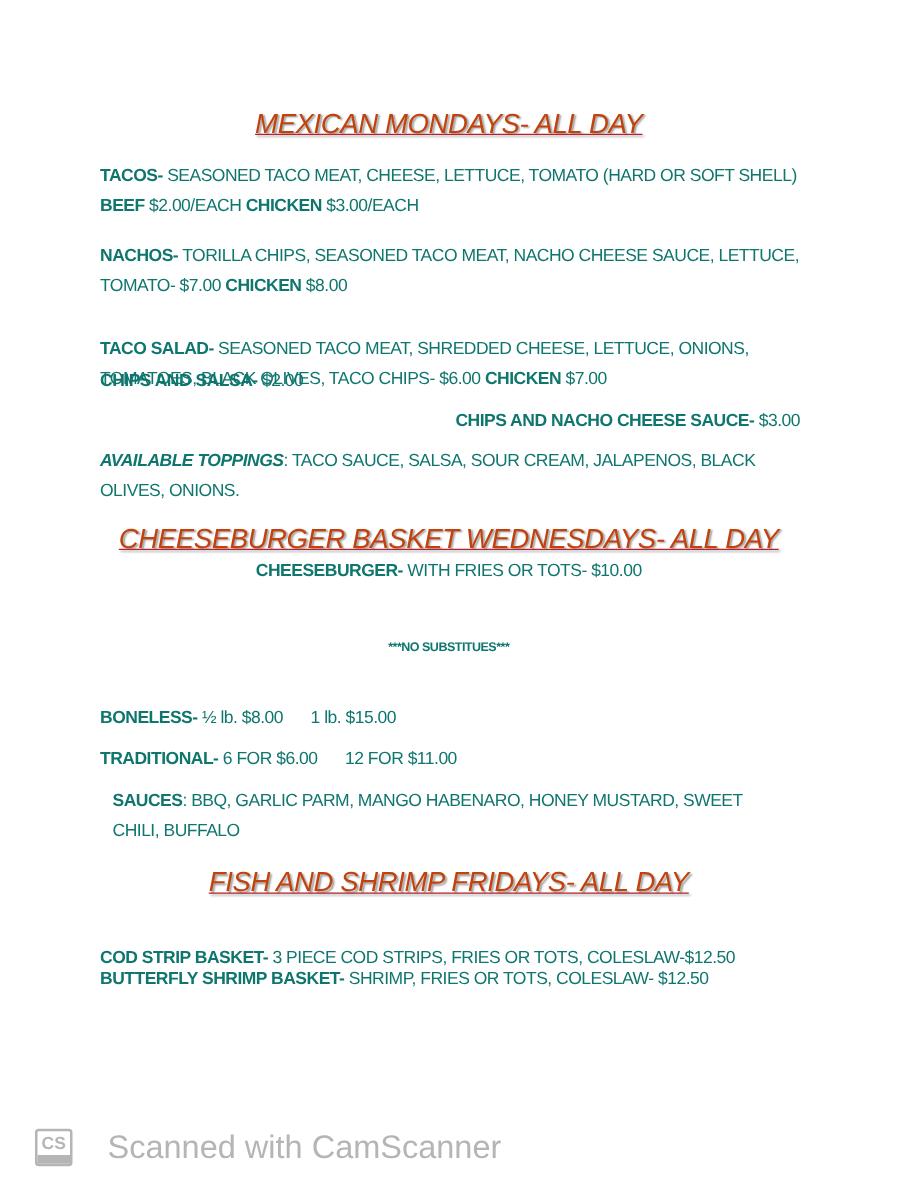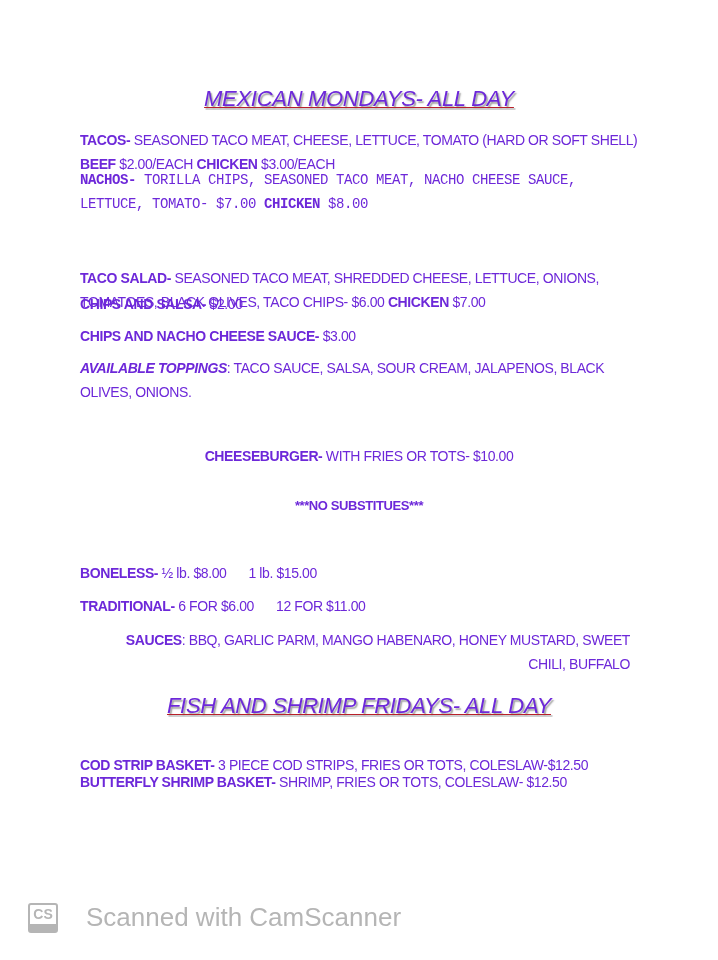--- a/index.html
+++ b/index.html
@@ -4,33 +4,33 @@
 <style>
   html, body { margin: 0; padding: 0; }
   body {
     width: 718px; height: 960px; background: #ffffff; position: relative; overflow: hidden;
     font-family: "Liberation Sans", sans-serif; color: #1a1a1a;
   }
   .page { position: absolute; left: 0; top: 0; width: 718px; height: 960px; }
   .heading {
     position: absolute; left: 0; width: 718px; text-align: center;
     font-family: "Liberation Sans", sans-serif; font-style: italic;
-    font-size: 22px; color: #6d28d9; text-decoration: underline;
+    font-size: 22px; color: #c2410c; text-decoration: underline;
     text-decoration-color: #b8202a; text-decoration-thickness: 1px;
     text-shadow: 1.5px 1.5px 1.5px rgba(80,80,80,0.55);
     letter-spacing: -0.3px; white-space: nowrap;
   }
   .item {
     position: absolute; left: 80px; width: 560px;
     font-size: 14px; line-height: 24px; letter-spacing: -0.4px;
-    text-transform: uppercase; color: #6d28d9;
+    text-transform: uppercase; color: #0f766e;
   }
   .item b { font-weight: bold; }
   .center { left: 0; width: 718px; text-align: center; }
-  .note { font-size: 13px; font-weight: bold; }
+  .note { font-size: 10px; font-weight: bold; margin-top: 13px; }
   .gap { display: inline-block; width: 22px; }
   .lc { text-transform: none; }
   .footer {
     position: absolute; left: 28px; top: 902px; display: flex; align-items: center;
     color: #b5b5b5; font-size: 26px; font-family: "Liberation Sans", sans-serif;
   }
   .cs-icon {
     width: 30px; height: 30px; border: 2px solid #b5b5b5; border-radius: 3px;
     box-sizing: border-box; position: relative; margin-right: 28px;
     display: flex; align-items: flex-start; justify-content: center;
@@ -44,57 +44,58 @@
 <body>
 
 <div class="page">
 
   <div class="heading" style="top:86px;">MEXICAN MONDAYS- ALL DAY</div>
 
   <div class="item" style="top:128px;">
     <b>TACOS-</b><span> SEASONED TACO MEAT, CHEESE, LETTUCE, TOMATO (HARD OR SOFT SHELL) </span><b>BEEF</b><span> $2.00/EACH </span><b>CHICKEN</b><span> $3.00/EACH</span>
   </div>
 
-  <div class="item" style="top:168px;font-family:Liberation Mono, monospace;">
+  <div class="item" style="top:192px;">
     <b>NACHOS-</b><span> TORILLA CHIPS, SEASONED TACO MEAT, NACHO CHEESE SAUCE, LETTUCE, TOMATO- $7.00 </span><b>CHICKEN</b><span> $8.00</span>
   </div>
 
   <div class="item" style="top:237px;margin-top:29px;">
     <b>TACO SALAD-</b><span> SEASONED TACO MEAT, SHREDDED CHEESE, LETTUCE, ONIONS, TOMATOES, BLACK OLIVES, TACO CHIPS- $6.00 </span><b>CHICKEN</b><span> $7.00</span>
   </div>
 
   <div class="item" style="top:292px;">
     <b>CHIPS AND SALSA-</b><span> $2.00</span>
   </div>
 
-  <div class="item" style="top:324px;">
+  <div class="item" style="top:324px;text-align:right;">
     <b>CHIPS AND NACHO CHEESE SAUCE-</b><span> $3.00</span>
   </div>
 
   <div class="item" style="top:356px;">
     <b><i>AVAILABLE TOPPINGS</i></b><span>: TACO SAUCE, SALSA, SOUR CREAM, JALAPENOS, BLACK OLIVES, ONIONS.</span>
   </div>
 
+  <div class="heading" style="top:418px;">CHEESEBURGER BASKET WEDNESDAYS- ALL DAY</div>
 
   <div class="item center" style="top:444px;">
     <b>CHEESEBURGER-</b><span> WITH FRIES OR TOTS- $10.00</span>
   </div>
 
   <div class="item center note" style="top:494px;">***NO SUBSTITUES***</div>
 
 
   <div class="item" style="top:561px;">
     <b>BONELESS-</b><span class="lc"> ½ lb. $8.00</span><span class="gap"></span><span class="lc">1 lb. $15.00</span>
   </div>
 
   <div class="item" style="top:594px;">
     <b>TRADITIONAL-</b><span> 6 FOR $6.00</span><span class="gap"></span><span>12 FOR $11.00</span>
   </div>
 
-  <div class="item" style="top:628px; left:90px; width:540px; text-align:right;">
+  <div class="item" style="top:628px; left:90px; width:540px; text-align:left;">
     <b>SAUCES</b><span>: BBQ, GARLIC PARM, MANGO HABENARO, HONEY MUSTARD, SWEET CHILI, BUFFALO</span>
   </div>
 
   <div class="heading" style="top:693px;">FISH AND SHRIMP FRIDAYS- ALL DAY</div>
 
   <div class="item" style="top:734px; width:600px;margin-top:19px;">
     <b>COD STRIP BASKET-</b><span> 3 PIECE COD STRIPS, FRIES OR TOTS, COLESLAW-$12.50</span>
   </div>
 
   <div class="item" style="top:770px; width:600px;">

